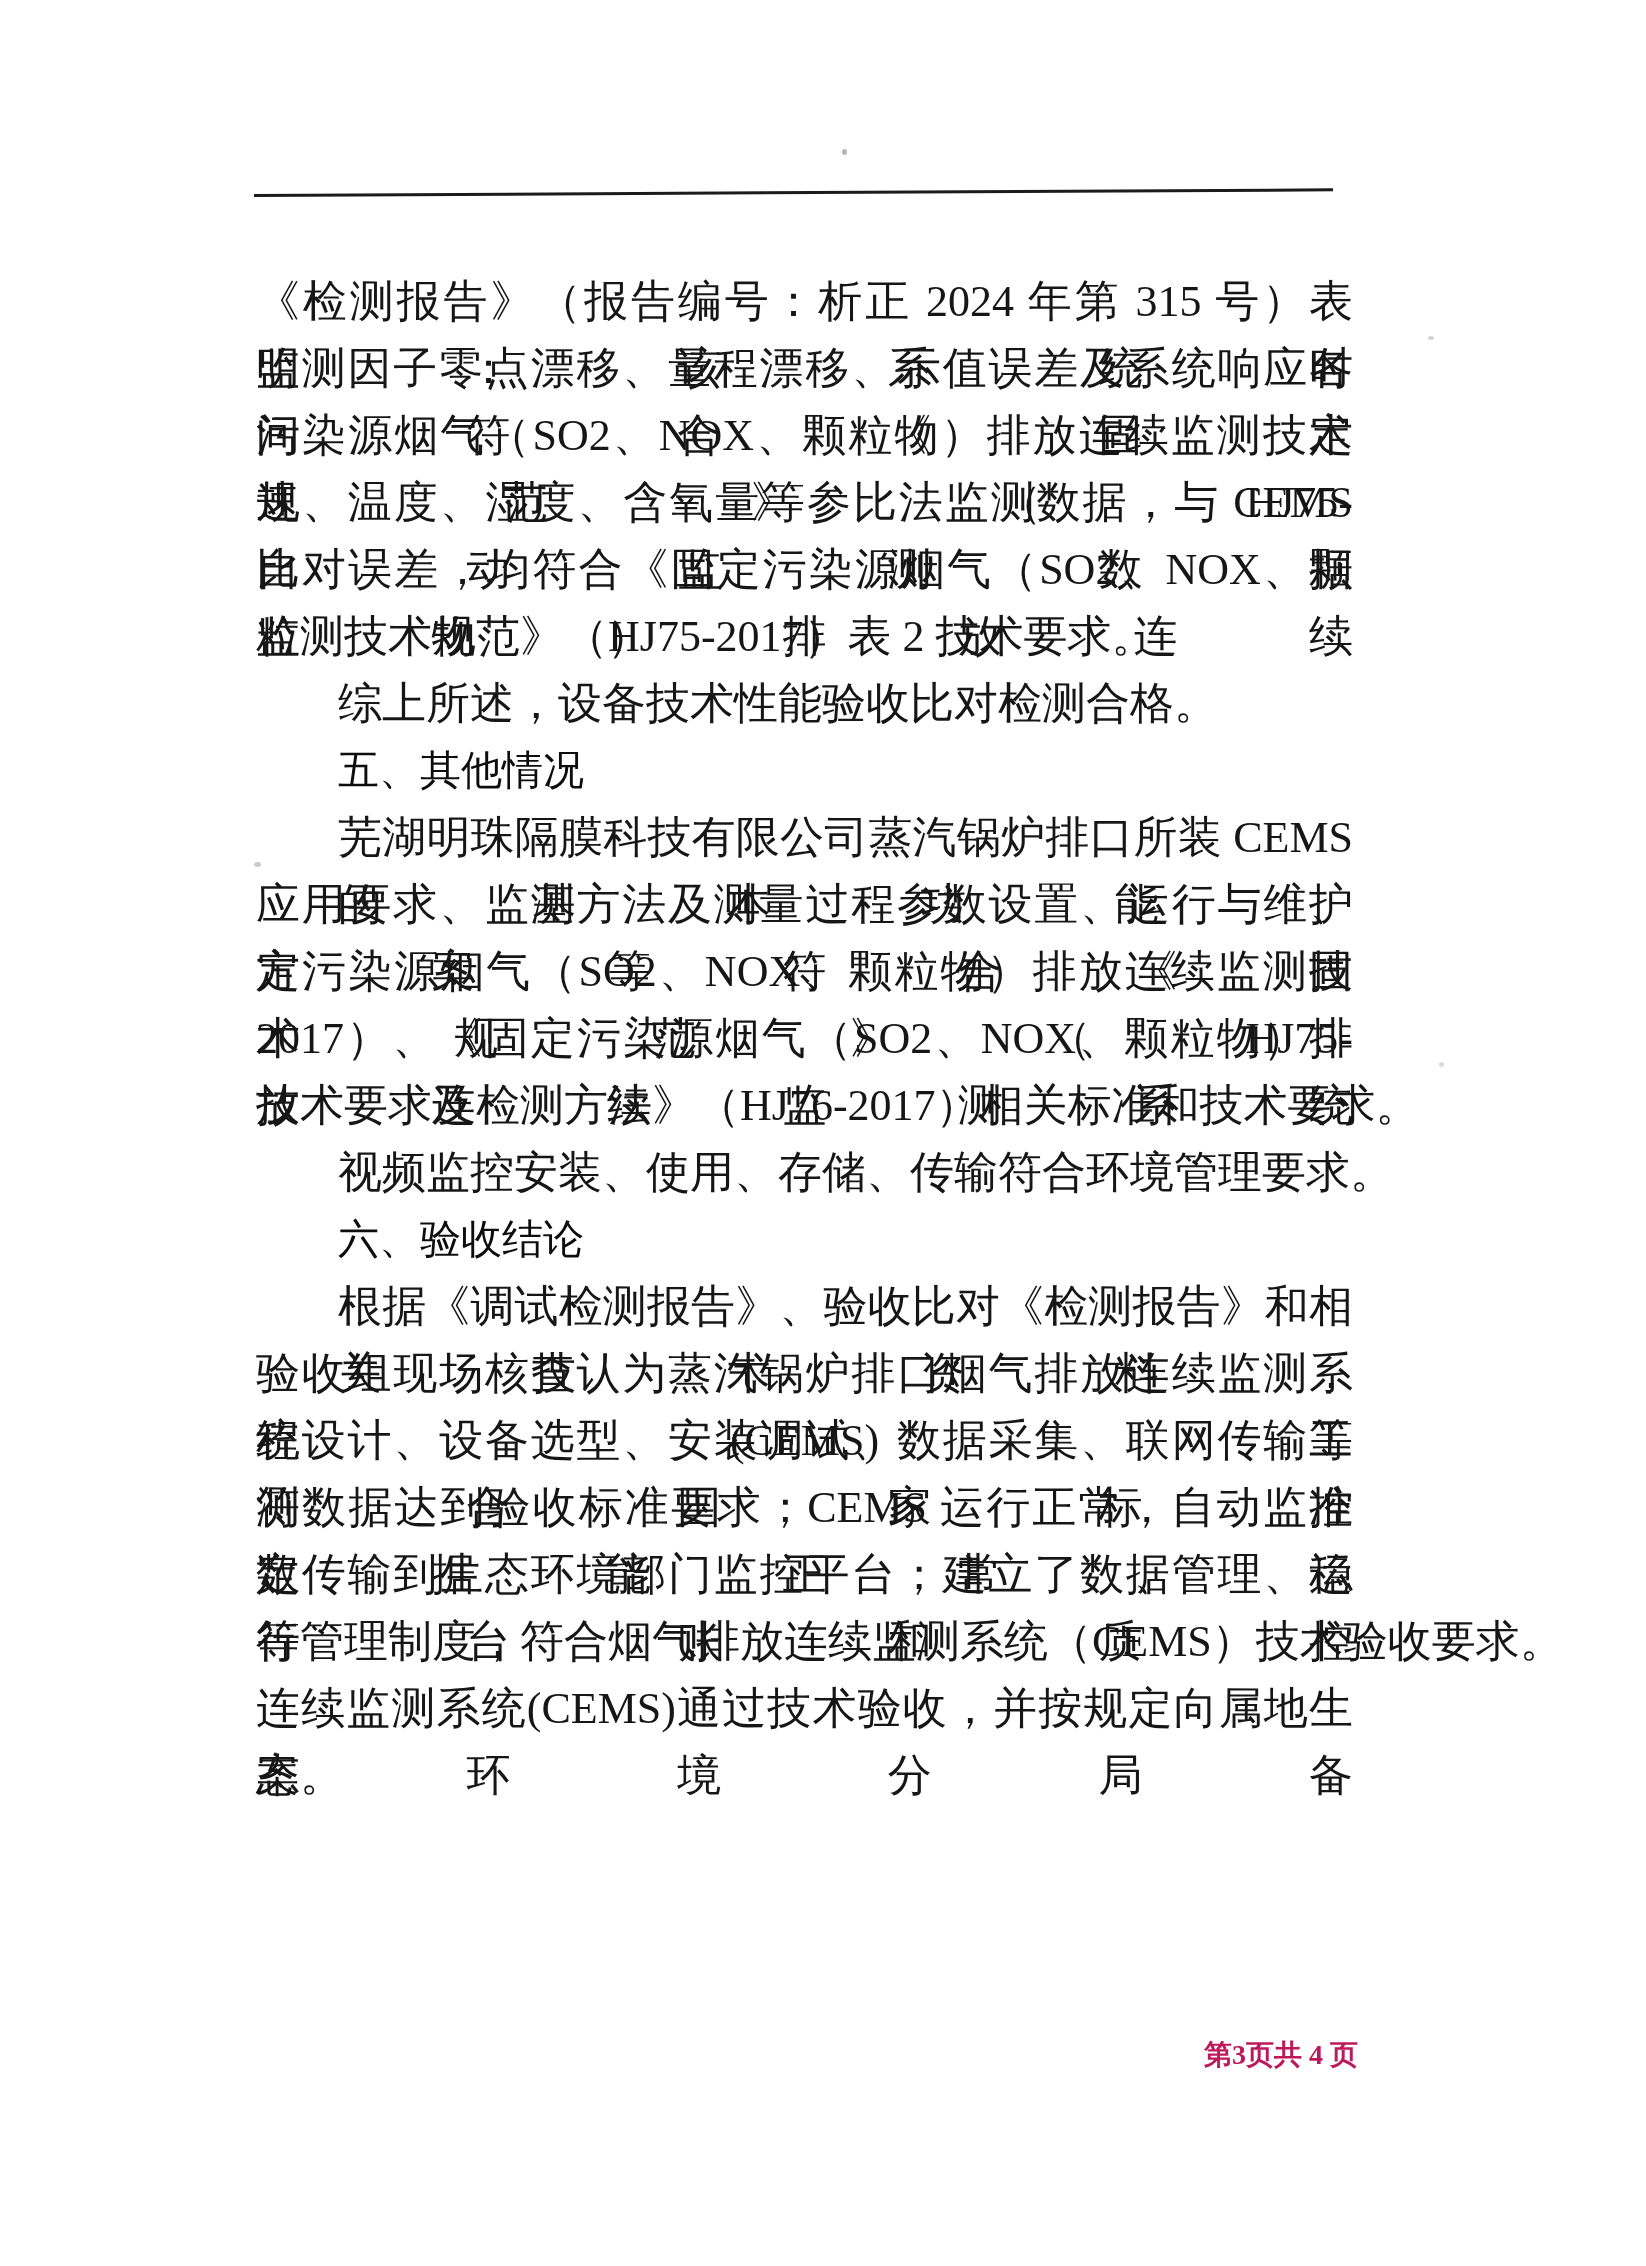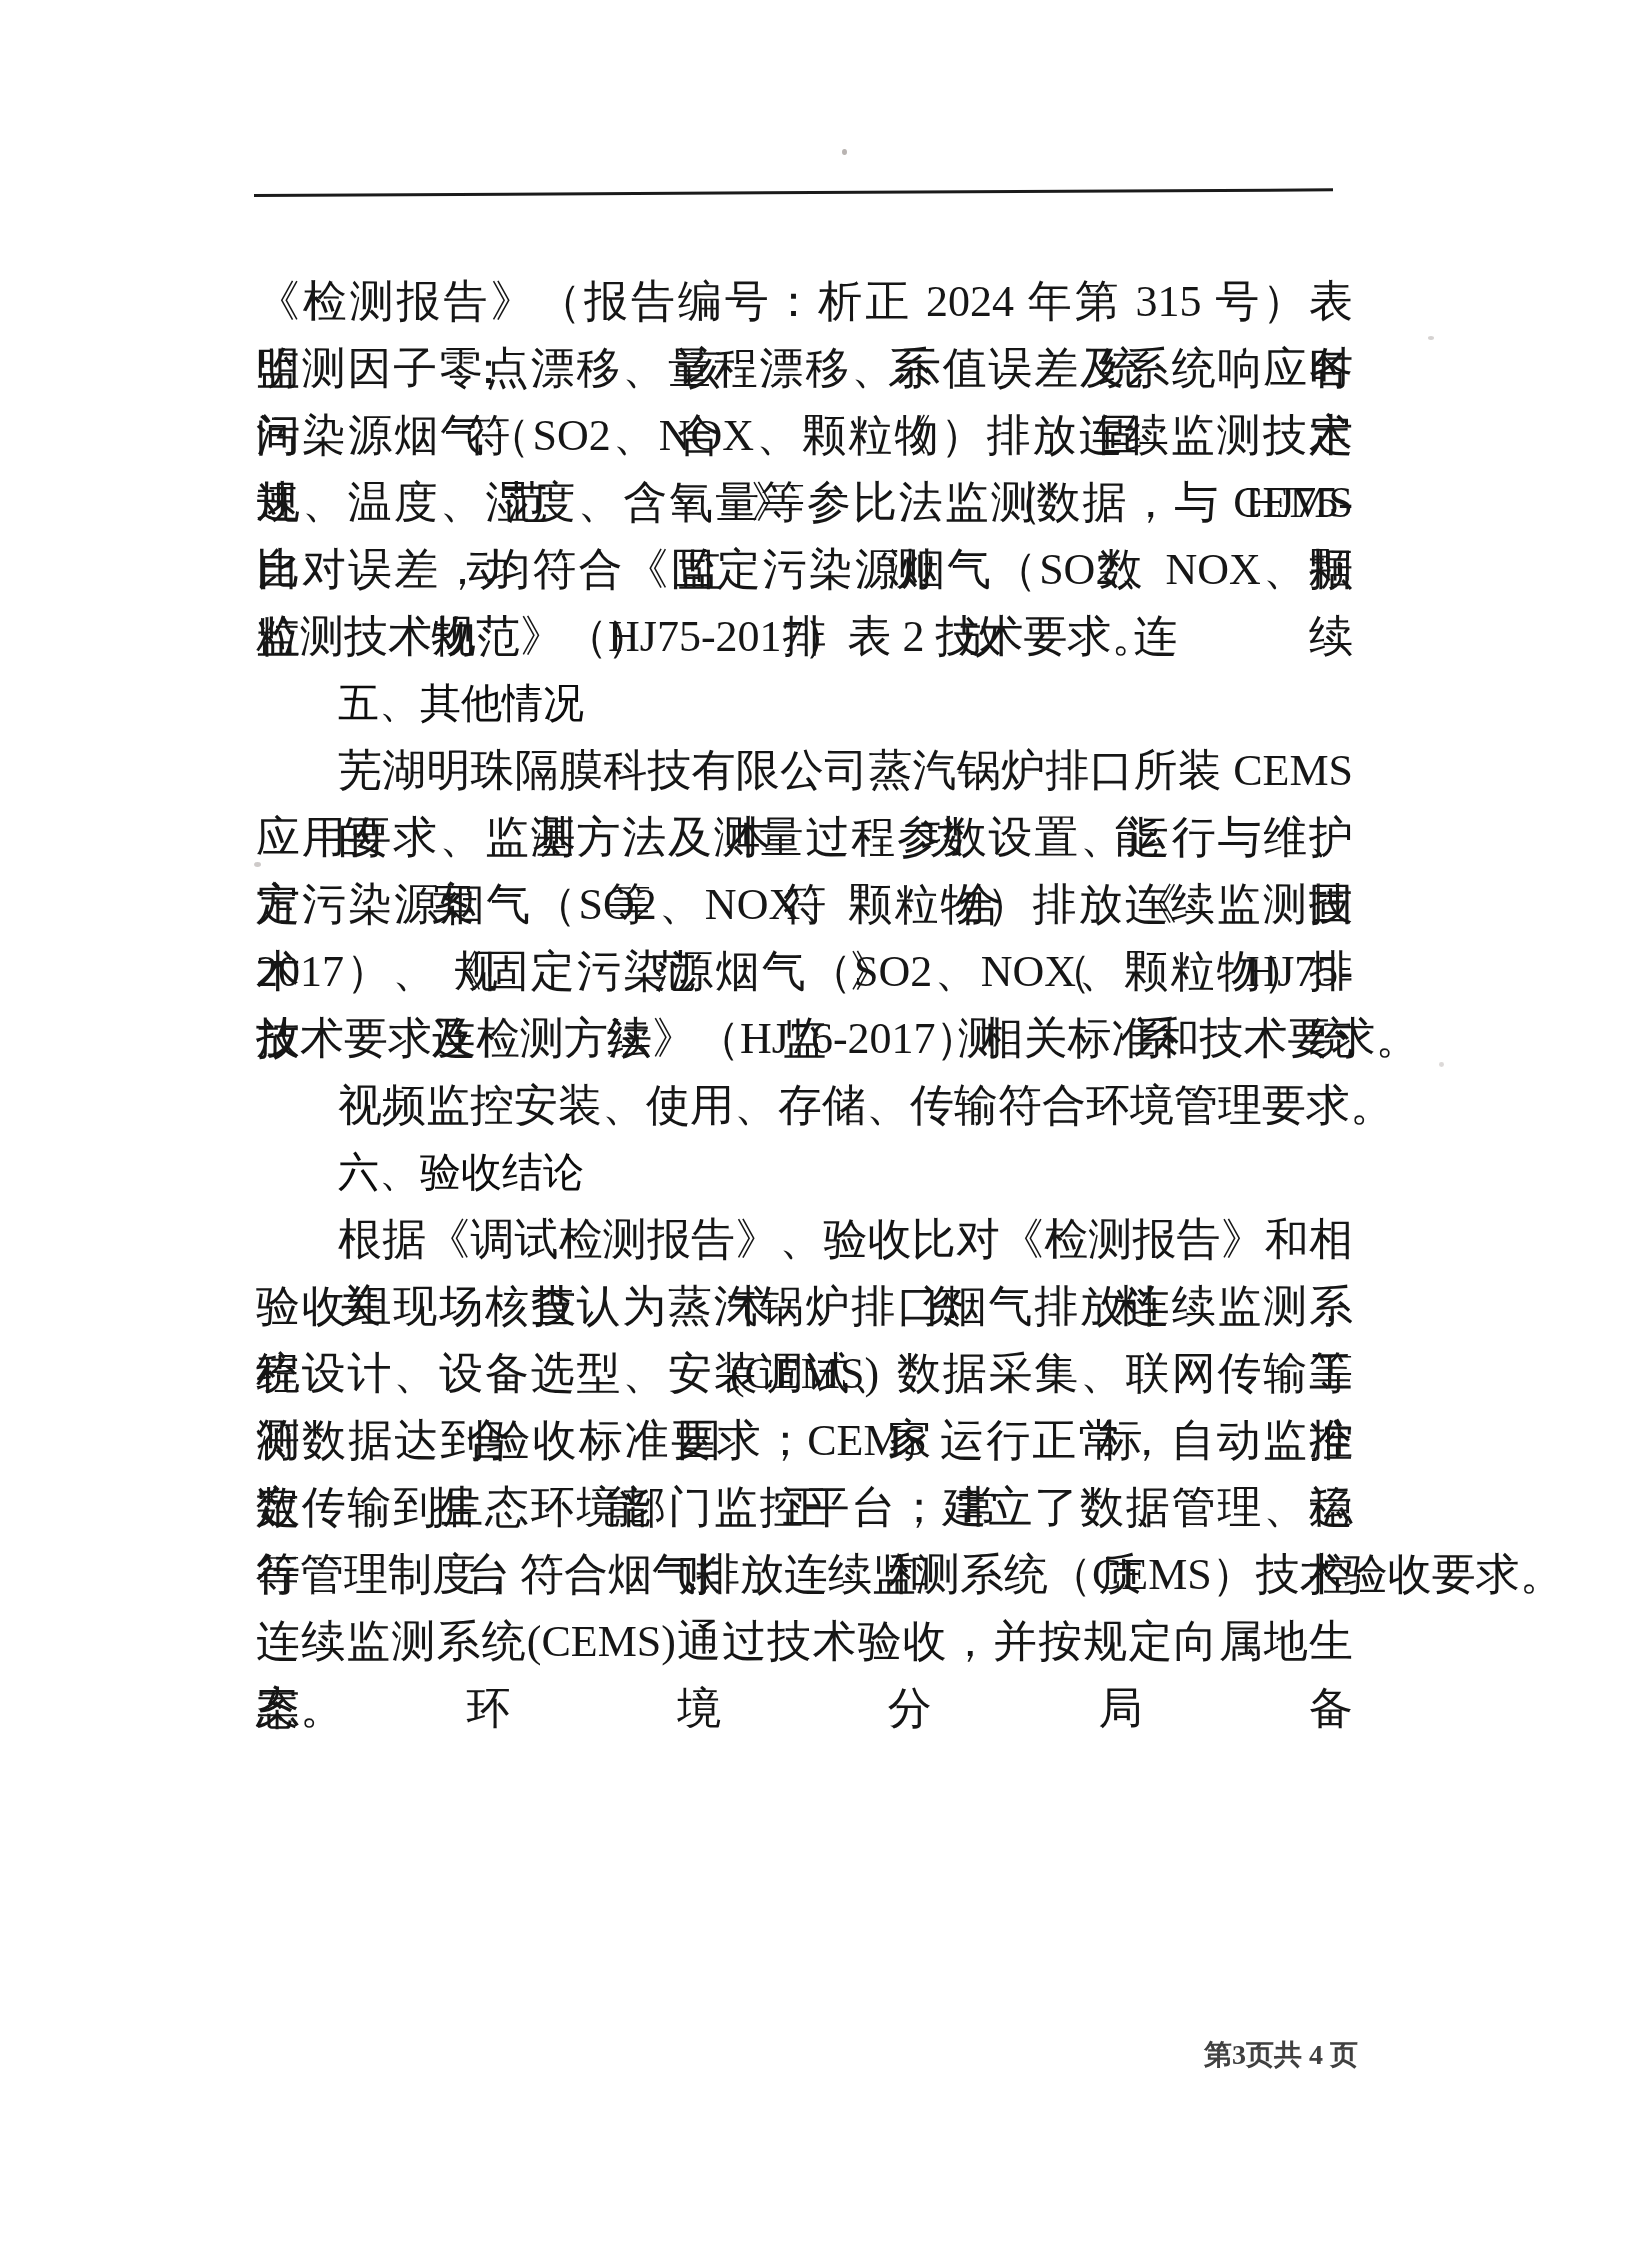--- a/index.html
+++ b/index.html
@@ -57,21 +57,21 @@
     color: #0d0d0d;
   }
   .footer {
     position: absolute;
     top: 2036px;
     left: 1106px;
     width: 252px;
     text-align: right;
     font-size: 28px;
     font-weight: 600;
-    color: #404040;
+    color: #be185d;
     font-family: "Liberation Serif", "DejaVu Serif", serif;
     white-space: nowrap;
   }
   .speck {
     position: absolute;
     background: #b9b4b2;
     border-radius: 50%;
   }
   .speck.s1 { left: 842px; top: 149px; width: 4.9px; height: 5.8px; }
   .speck.s2 { left: 1428px; top: 336px; width: 5.8px; height: 3.9px; opacity: .6; }
@@ -89,20 +89,21 @@
   <div class="speck s3"></div>
   <div class="speck s4"></div>
 
   <div class="content">
       <div class="line just">《检测报告》（报告编号：析正 2024 年第 315 号）表明：该系统各</div>
       <div class="line just">监测因子零点漂移、量程漂移、示值误差及系统响应时间符合《固定</div>
       <div class="line just">污染源烟气（SO2、NOX、颗粒物）排放连续监测技术规范》（HJ75-</div>
       <div class="line just">速、温度、湿度、含氧量等参比法监测数据，与 CEMS 自动监测数据</div>
       <div class="line just">比对误差，均符合《固定污染源烟气（SO2、NOX、颗粒物）排放连续</div>
       <div class="line">监测技术规范》（HJ75-2017）表 2 技术要求。</div>
+      <div class="line ind">综上所述，设备技术性能验收比对检测合格。</div>
       <div class="line ind head">五、其他情况</div>
       <div class="line just ind">芜湖明珠隔膜科技有限公司蒸汽锅炉排口所装 CEMS 的基本功能、</div>
       <div class="line just">应用要求、监测方法及测量过程参数设置、运行与维护方案等符合《固</div>
       <div class="line just">定污染源烟气（SO2、NOX、颗粒物）排放连续监测技术规范》（HJ75-</div>
       <div class="line just">2017）、《固定污染源烟气（SO2、NOX、颗粒物）排放连续监测系统</div>
       <div class="line">技术要求及检测方法》（HJ76-2017）相关标准和技术要求。</div>
       <div class="line ind">视频监控安装、使用、存储、传输符合环境管理要求。</div>
       <div class="line ind head">六、验收结论</div>
       <div class="line just ind">根据《调试检测报告》、验收比对《检测报告》和相关技术资料，</div>
       <div class="line just">验收组现场核查认为蒸汽锅炉排口烟气排放连续监测系统(CEMS)工</div>

